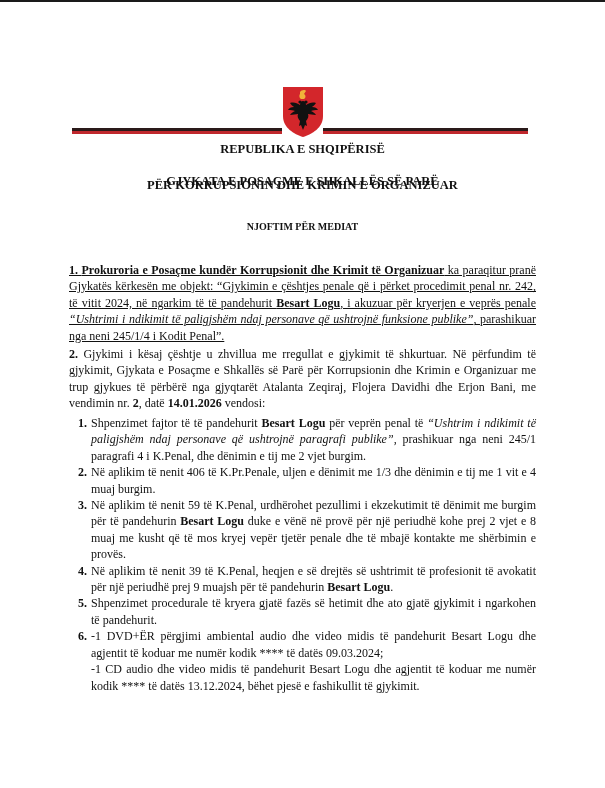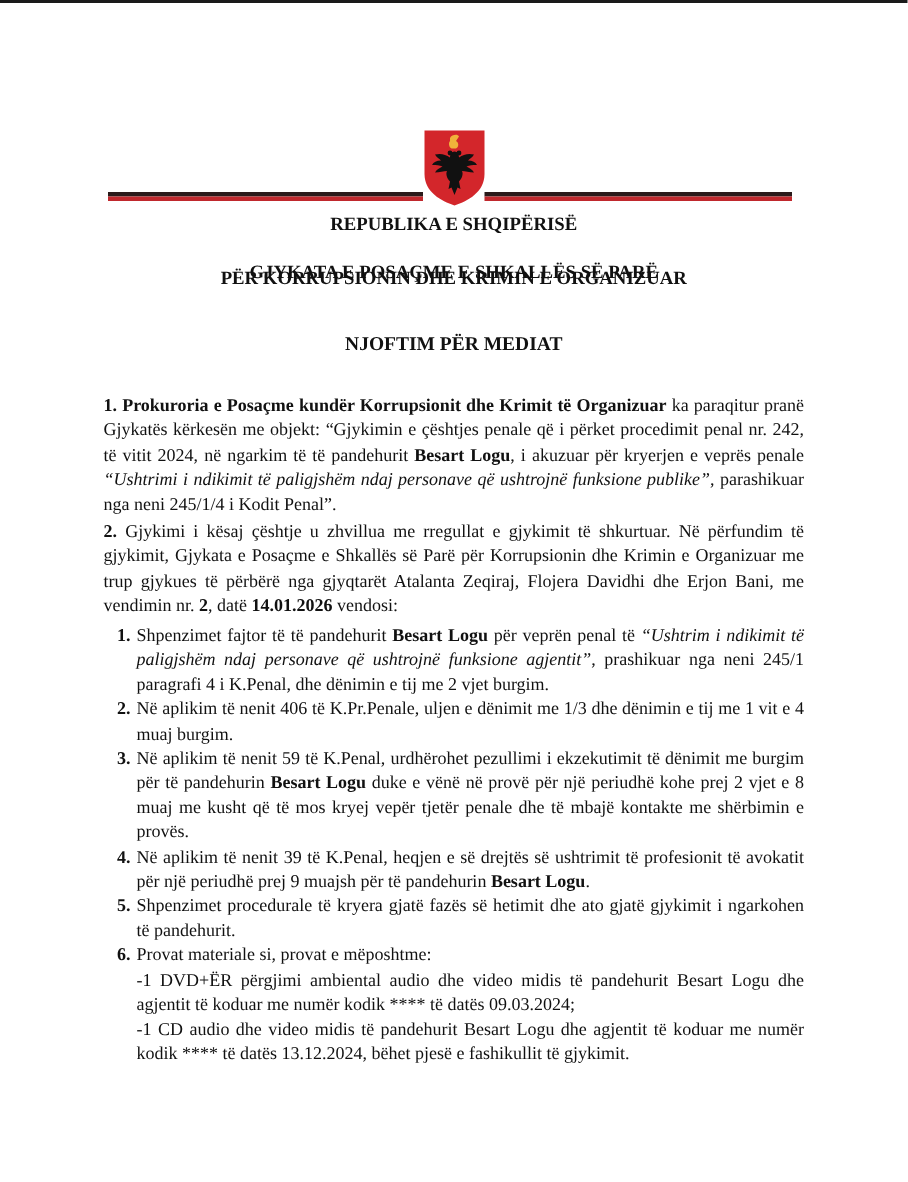--- a/index.html
+++ b/index.html
@@ -11,24 +11,24 @@
   .header-rule .red { height: 3px; background: #c0282d; }
   .rule-left { left: 72px; width: 210px; }
   .rule-right { left: 323px; width: 205px; }
   .emblem { position: absolute; left: 282px; top: 86px; width: 42px; height: 52px; }
   .heading { position: absolute; left: 0; width: 605px; text-align: center;
              font-weight: bold; font-size: 12.5px; line-height: 18px; }
   .h1 { top: 140px; }
   .h2 { top: 172px; }
   .h3 { top: 176px; }
   .notice-title { position: absolute; top: 221px; left: 0; width: 605px; text-align: center;
-                  font-weight: bold; font-size: 13px; }
+                  font-weight: bold; font-size: 10px; }
   .para { position: absolute; left: 69px; width: 467px; font-size: 12px; line-height: 16.4px;
           text-align: justify; }
-  .p1 { top: 262px; }
+  .p1 { top: 262px; text-decoration: underline; }
   .p2 { top: 346px; }
   ol.decisions { position: absolute; left: 69px; top: 415px; width: 467px; margin: 0; padding: 0;
                  list-style: none; font-size: 12px; line-height: 16.4px; }
   ol.decisions li { position: relative; padding-left: 22px; margin-bottom: 0; text-align: justify; }
   ol.decisions li .num { position: absolute; left: 0; top: 0; font-weight: bold; width: 18px; text-align: right; }
   .sub { display: block; }
   b { font-weight: bold; }
   i { font-style: italic; }
 </style>
 </head>
@@ -70,37 +70,36 @@
   <b>Prokuroria e Posaçme kundër Korrupsionit dhe Krimit të Organizuar</b><span> ka paraqitur pranë Gjykatës kërkesën me objekt: “Gjykimin e çështjes penale që i përket procedimit penal nr. 242, të vitit 2024, në ngarkim të të pandehurit </span><b>Besart Logu</b><span>, i akuzuar për kryerjen e veprës penale </span><i>“Ushtrimi i ndikimit të paligjshëm ndaj personave që ushtrojnë funksione publike”</i><span>, parashikuar nga neni 245/1/4 i Kodit Penal”.</span>
 </div>
 
 <div class="para p2">
   <b>2.</b><span> Gjykimi i kësaj çështje u zhvillua me rregullat e gjykimit të shkurtuar. Në përfundim të gjykimit, Gjykata e Posaçme e Shkallës së Parë për Korrupsionin dhe Krimin e Organizuar me trup gjykues të përbërë nga gjyqtarët Atalanta Zeqiraj, Flojera Davidhi dhe Erjon Bani, me vendimin nr. </span><b>2</b><span>, datë </span><b>14.01.2026</b><span> vendosi:</span>
 </div>
 
 <ol class="decisions">
   <li>
     <span class="num">1.</span>
-    <span>Shpenzimet fajtor të të pandehurit </span><b>Besart Logu</b><span> për veprën penal të </span><i>“Ushtrim i ndikimit të paligjshëm ndaj personave që ushtrojnë funksione agjentit”</i><span>, prashikuar nga neni 245/1 paragrafi 4 i K.Penal, dhe dënimin e tij me 2 vjet burgim.</span>
+    <span>Shpenzimet fajtor të të pandehurit </span><b>Besart Logu</b><span> për veprën penal të </span><i>“Ushtrim i ndikimit të paligjshëm ndaj personave që ushtrojnë paragrafi publike”</i><span>, prashikuar nga neni 245/1 paragrafi 4 i K.Penal, dhe dënimin e tij me 2 vjet burgim.</span>
   </li>
   <li>
     <span class="num">2.</span>
     <span>Në aplikim të nenit 406 të K.Pr.Penale, uljen e dënimit me 1/3 dhe dënimin e tij me 1 vit e 4 muaj burgim.</span>
   </li>
   <li>
     <span class="num">3.</span>
     <span>Në aplikim të nenit 59 të K.Penal, urdhërohet pezullimi i ekzekutimit të dënimit me burgim për të pandehurin </span><b>Besart Logu</b><span> duke e vënë në provë për një periudhë kohe prej 2 vjet e 8 muaj me kusht që të mos kryej vepër tjetër penale dhe të mbajë kontakte me shërbimin e provës.</span>
   </li>
   <li>
     <span class="num">4.</span>
     <span>Në aplikim të nenit 39 të K.Penal, heqjen e së drejtës së ushtrimit të profesionit të avokatit për një periudhë prej 9 muajsh për të pandehurin </span><b>Besart Logu</b><span>.</span>
   </li>
   <li>
     <span class="num">5.</span>
     <span>Shpenzimet procedurale të kryera gjatë fazës së hetimit dhe ato gjatë gjykimit i ngarkohen të pandehurit.</span>
   </li>
   <li>
     <span class="num">6.</span>
-    <span>Provat materiale si, provat e mëposhtme:</span>
     <span class="sub">-1 DVD+ËR përgjimi ambiental audio dhe video midis të pandehurit Besart Logu dhe agjentit të koduar me numër kodik **** të datës 09.03.2024;</span>
     <span class="sub">-1 CD audio dhe video midis të pandehurit Besart Logu dhe agjentit të koduar me numër kodik **** të datës 13.12.2024, bëhet pjesë e fashikullit të gjykimit.</span>
   </li>
 </ol>
 
 </body></html>

